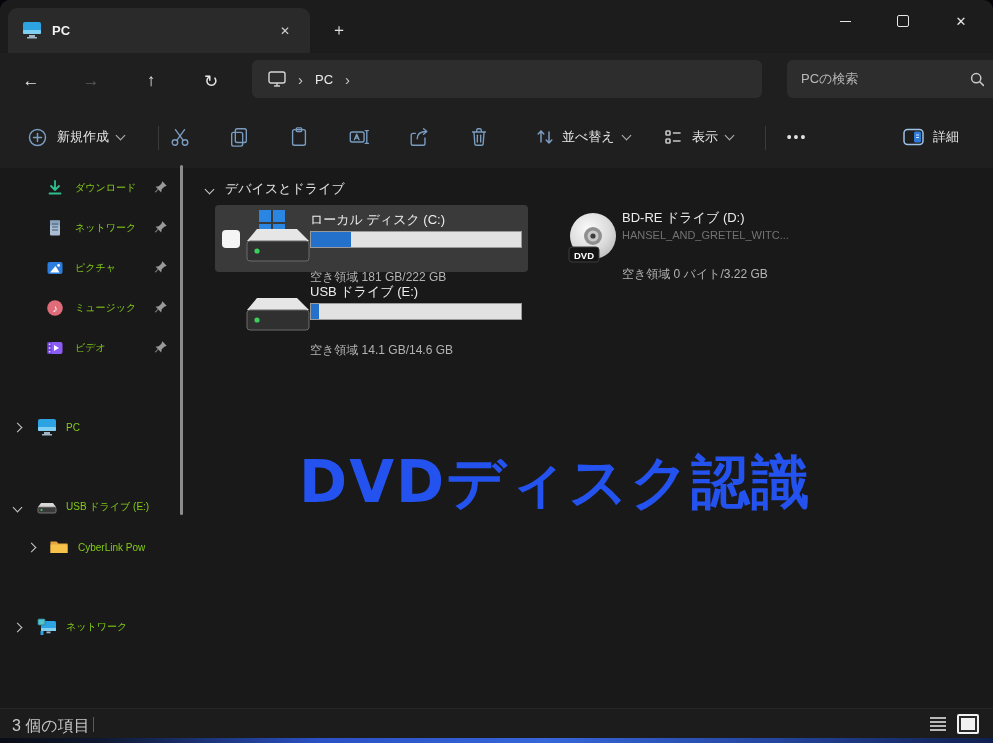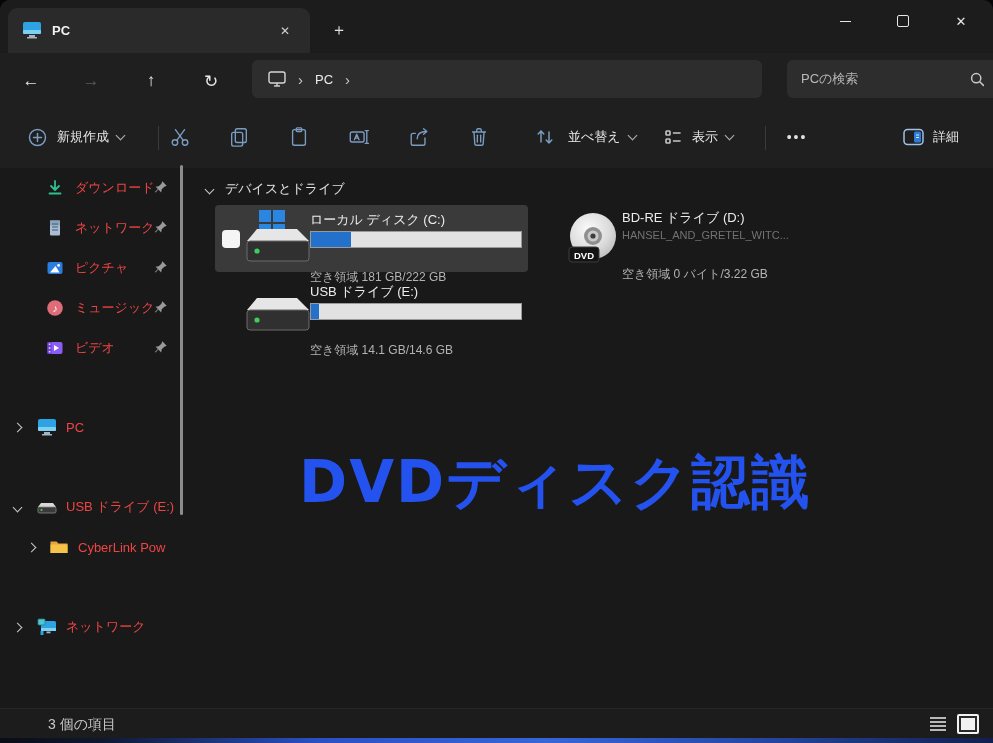--- a/index.html
+++ b/index.html
@@ -33,42 +33,42 @@
   .tbtn{display:flex;align-items:center;justify-content:center;border-radius:4px;}
   .tsep{top:19px;width:1px;height:24px;background:#3a3a3a;}
   .tlabel{color:#e8e8e8;font-size:13px;}
   .tchev{display:inline-block;width:6px;height:6px;border-right:1.3px solid #b5b5b5;border-bottom:1.3px solid #b5b5b5;transform:rotate(45deg);margin-left:8px;margin-top:-3px;}
   .cmdicon{stroke:#7a9cc0;fill:none;stroke-width:1.5;stroke-linecap:round;stroke-linejoin:round;}
   .more-dots{color:#e0e0e0;font-size:14px;letter-spacing:2px;}
 
   
   .sidebar{left:0;top:168px;width:196px;height:540px;background:#191919;border-right:1px solid #101010;overflow:hidden;}
   .srow{position:absolute;left:0;width:196px;height:40px;display:flex;align-items:center;white-space:nowrap;overflow:hidden;}
-  .slabel{color:#ef4444;font-size:13px;}
+  .slabel{color:#84cc16;font-size:10px;}
   .cv{display:inline-block;width:6px;height:6px;border-right:1.3px solid #c9c9c9;border-bottom:1.3px solid #c9c9c9;transform:rotate(-45deg);}
   .cv.down{transform:rotate(45deg);}
   .pin{position:absolute;right:28px;top:12px;}
   .sb-thumb{left:180px;top:165px;width:3px;height:350px;background:#8c8c8c;border-radius:2px;}
 
   
   .content{left:196px;top:168px;width:797px;height:540px;background:#191919;}
   .sect-label{color:#e0e0e0;font-size:13px;}
   .tile{position:absolute;border-radius:4px;}
   .tile.selected{background:#3a3a3a;}
   .drive-name{color:#ececec;font-size:13px;white-space:nowrap;}
   .drive-cap{color:#b3b3b3;font-size:12px;white-space:nowrap;margin-top:17px;}
   .drive-vol{color:#737373;font-size:11px;white-space:nowrap;}
   .bar{position:absolute;width:210px;height:15px;background:#e2e2e2;border:1px solid #9a9a9a;}
   .bar-fill{height:100%;background:#2471cc;}
   .checkbox{position:absolute;width:18px;height:18px;background:#f5f5f5;border-radius:4px;}
   .overlay-text{position:absolute;font-size:58px;font-weight:900;letter-spacing:2px;white-space:nowrap;font-family:"DejaVu Sans","Liberation Sans",sans-serif;}
 
   
   .statusbar{left:0;top:708px;width:993px;height:30px;background:#1c1c1c;border-top:1px solid #262626;}
-  .status-text{color:#c8c8c8;font-size:14px;margin-left:36px;}
+  .status-text{color:#c8c8c8;font-size:16px;}
   .status-sep{position:absolute;left:93px;top:8px;width:1px;height:15px;background:#5a5a5a;}
   .viewbtn{position:absolute;top:4px;width:24px;height:22px;display:flex;align-items:center;justify-content:center;border-radius:3px;}
   .lines-icon{display:flex;flex-direction:column;gap:2px;}
   .lines-icon i{display:block;width:16px;height:2px;background:#b8b8b8;}
   .thumb-icon{width:18px;height:16px;background:#f2f2f2;border-radius:2px;border:2px solid #f2f2f2;box-shadow:inset 0 0 0 2px #2a2a2a;}
   .bottom-strip{left:0;top:738px;width:993px;height:5px;background:linear-gradient(90deg,#0a0d16 0%,#0e1830 10%,#2a50c4 32%,#3566da 55%,#24459e 78%,#101f4e 100%);}
 </style>
 </head>
 <body>
 
@@ -178,21 +178,21 @@
           <line x1="10.2" y1="10" x2="10.2" y2="17.5"></line>
             <line x1="13.8" y1="10" x2="13.8" y2="17.5"></line>
         </svg>
       </div>
 
       <div class="a tbtn" style="left:527px;top:12px;height:36px;padding:0 8px">
         <svg width="20" height="20" viewBox="0 0 20 20" class="cmdicon">
           <path d="M6 15 V4 M3.2 7 L6 4 L8.8 7"></path>
             <path d="M14 5 V16 M11.2 13 L14 16 L16.8 13"></path>
         </svg>
-        <span class="tlabel" style="margin-left:13px">並べ替え</span>
+        <span class="tlabel" style="margin-left:7px">並べ替え</span>
         <span class="tchev"></span>
       </div>
       <div class="a tbtn" style="left:655px;top:12px;height:36px;padding:0 8px">
         <svg width="20" height="20" viewBox="0 0 20 20" style="stroke:#c8c8c8;fill:none;stroke-width:1.6;stroke-linecap:round">
           <rect x="3" y="4" width="4" height="4" rx="0.8"></rect>
             <rect x="3" y="12" width="4" height="4" rx="0.8"></rect>
           <line x1="10.5" y1="6" x2="17" y2="6"></line>
             <line x1="10.5" y1="14" x2="17" y2="14"></line>
         </svg>
         <span class="tlabel" style="margin-left:9px">表示</span>

